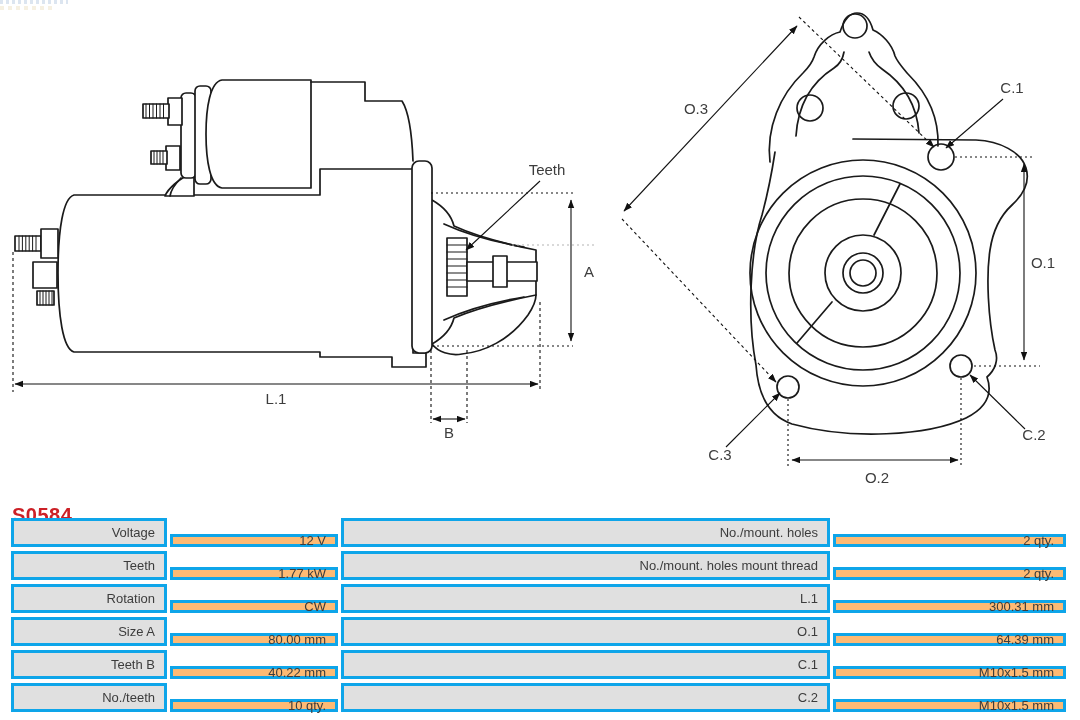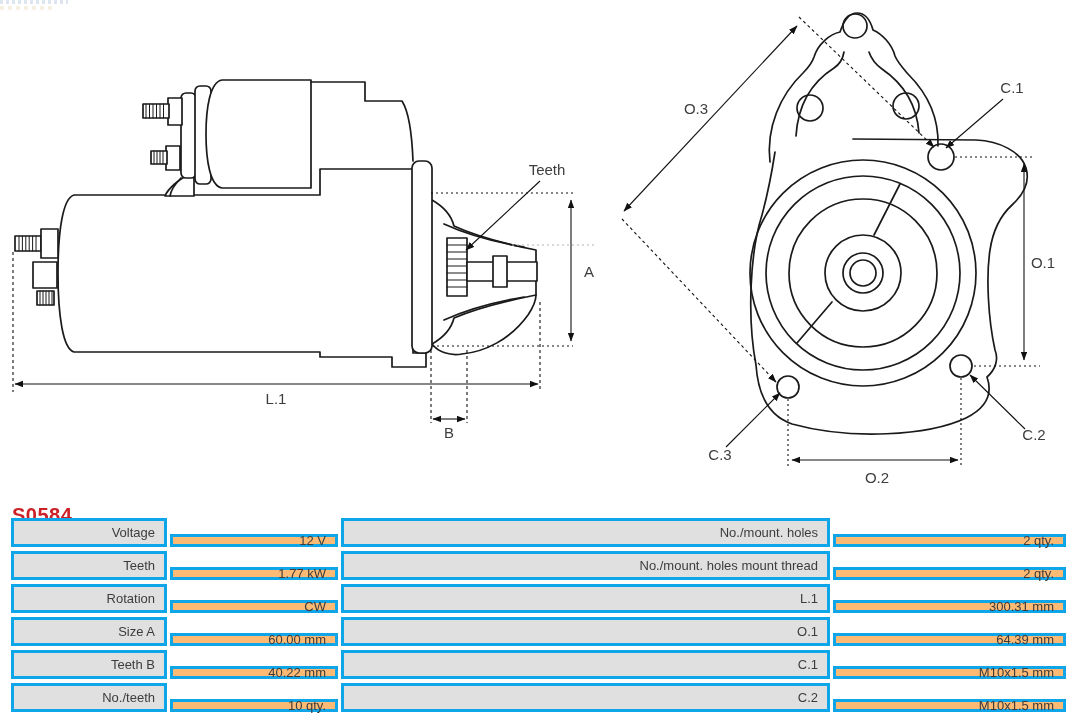--- a/index.html
+++ b/index.html
@@ -170,21 +170,21 @@
     <div class="cell value">2 qty.</div>
   </div>
   <div class="row">
     <div class="cell label">Rotation</div>
     <div class="cell value">CW</div>
     <div class="cell label">L.1</div>
     <div class="cell value">300.31 mm</div>
   </div>
   <div class="row">
     <div class="cell label">Size A</div>
-    <div class="cell value">60.00 mm</div>
+    <div class="cell value">80.00 mm</div>
     <div class="cell label">O.1</div>
     <div class="cell value">64.39 mm</div>
   </div>
   <div class="row">
     <div class="cell label">Teeth B</div>
     <div class="cell value">40.22 mm</div>
     <div class="cell label">C.1</div>
     <div class="cell value">M10x1.5 mm</div>
   </div>
   <div class="row">

